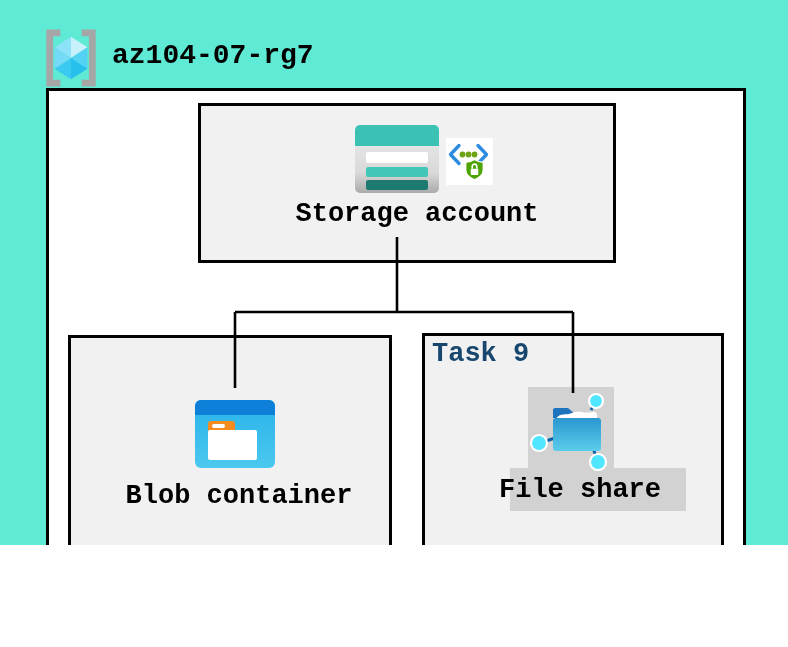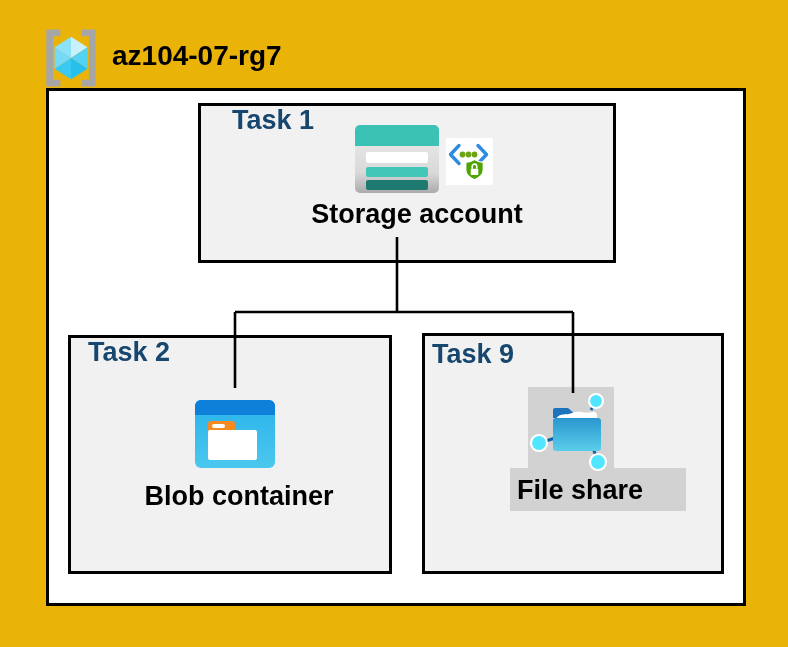--- a/index.html
+++ b/index.html
@@ -1,18 +1,18 @@
 <!DOCTYPE html>
 <html><head>
 <meta charset="utf-8">
 <style>
   html,body{margin:0;padding:0;background:#fff;}
   .canvas{
-    position:relative;width:788px;height:647px;background:#eab308;
-    font-family:Liberation Sans, sans-serif;overflow:hidden;
+    position:relative;width:788px;height:545px;background:#5eead4;
+    font-family:Liberation Mono, monospace;overflow:hidden;
   }
   
   .rg-icon{position:absolute;left:40px;top:26px;width:62px;height:64px;}
   .rg-name{position:absolute;left:112px;top:40px;font-size:28px;font-weight:700;color:#000;}
   
   .boundary{
     position:absolute;left:46px;top:88px;width:700px;height:518px;
     border:3px solid #000;box-sizing:border-box;background:#fff;
   }
   .task-box{
@@ -63,22 +63,20 @@
   <div class="task-box" id="task2"></div>
   <div class="task-box" id="task3"></div>
 
   <div class="backdrop icon-backdrop"></div>
   <div class="backdrop label-backdrop"></div>
 
   <svg class="connectors" width="788" height="647" viewBox="0 0 788 647">
     <path d="M397 237 V312 M235 312 H573 M235 312 V388 M573 312 V393" stroke="#000" stroke-width="2.6" fill="none"></path>
   </svg>
 
-  <div class="task-label" style="left:232px;top:106px;">Task 1</div>
-  <div class="task-label" style="left:88px;top:338px;">Task 2</div>
   <div class="task-label" style="left:432px;top:340px;">Task 9</div>
 
   <svg class="icon" id="storage-icon" viewBox="0 0 84 68" aria-hidden="true">
     <defs>
       <linearGradient id="sg" x1="0" y1="0" x2="0" y2="1">
         <stop offset="0" stop-color="#ececec"></stop>
           <stop offset="0.7" stop-color="#d9d9d9"></stop>
           <stop offset="1" stop-color="#ababab"></stop>
       </linearGradient>
     </defs>

